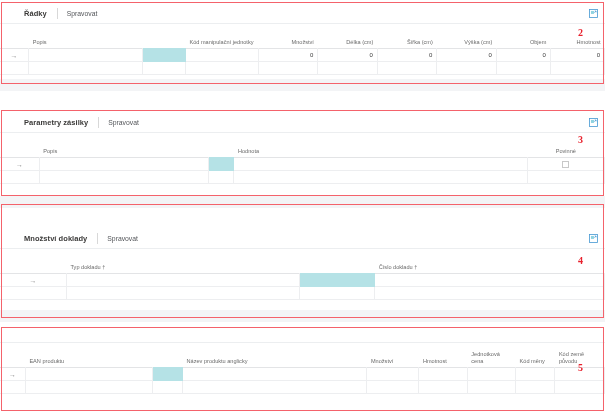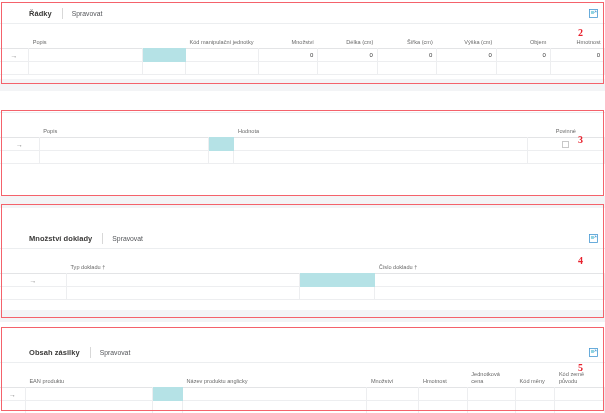--- a/index.html
+++ b/index.html
@@ -38,24 +38,23 @@
     position: absolute;
     left: 0;
     right: 0;
     background: #ffffff;
   }
 
   .sec-header {
     height: 20px;
     display: flex;
     align-items: center;
-    padding-left: 5px;
+    padding-left: 24px;
     background: #ffffff;
     position: relative;
-    margin-left: 24px;
   }
   .sec-title {
     font-size: 7.5px;
     font-weight: bold;
     color: #3b3a39;
     letter-spacing: .05px;
     white-space: nowrap;
   }
   .sec-divider {
     width: 1px;
@@ -225,20 +224,32 @@
           <td></td>
           <td></td>
           <td></td>
           <td></td>
         </tr>
       </tbody>
     </table>
   </div>
 
   <div class="section" style="top:112px;">
+    <div class="sec-header">
+      <span class="sec-title">Parametry zásilky</span>
+      <span class="sec-divider"></span>
+      <span class="sec-action">Spravovat</span>
+      <span class="expand-icon">
+        <svg width="9" height="9" viewBox="0 0 12 12">
+          <rect x="0.6" y="0.6" width="10.8" height="10.8" fill="none" stroke="#4a9bd4" stroke-width="1.1"></rect>
+          <rect x="2.6" y="2.6" width="4" height="4" fill="#8fd3e0"></rect>
+          <path d="M7.2 4.9 L9.4 2.7 M9.4 2.7 L7.6 2.7 M9.4 2.7 L9.4 4.5" stroke="#4a9bd4" stroke-width="1" fill="none"></path>
+        </svg>
+      </span>
+    </div>
     <div class="hdr-rule"></div>
     <table class="grid">
       <colgroup>
         <col style="width:6.5%">
           <col style="width:28%">
           <col style="width:4.2%">
           <col style="width:48.5%">
           <col style="width:12.8%">
       </colgroup>
       <thead>
@@ -309,32 +320,20 @@
           <td class="rowhead"></td>
           <td></td>
           <td></td>
           <td></td>
         </tr>
       </tbody>
     </table>
   </div>
 
   <div class="section" style="top:342px;">
-    <div class="sec-header">
-      <span class="sec-title">Obsah zásilky</span>
-      <span class="sec-divider"></span>
-      <span class="sec-action">Spravovat</span>
-      <span class="expand-icon">
-        <svg width="9" height="9" viewBox="0 0 12 12">
-          <rect x="0.6" y="0.6" width="10.8" height="10.8" fill="none" stroke="#4a9bd4" stroke-width="1.1"></rect>
-          <rect x="2.6" y="2.6" width="4" height="4" fill="#8fd3e0"></rect>
-          <path d="M7.2 4.9 L9.4 2.7 M9.4 2.7 L7.6 2.7 M9.4 2.7 L9.4 4.5" stroke="#4a9bd4" stroke-width="1" fill="none"></path>
-        </svg>
-      </span>
-    </div>
     <div class="hdr-rule"></div>
     <table class="grid">
       <colgroup>
         <col style="width:4.2%">
           <col style="width:21%">
           <col style="width:5%">
           <col style="width:30.5%">
         <col style="width:8.6%">
           <col style="width:8%">
           <col style="width:8%">

